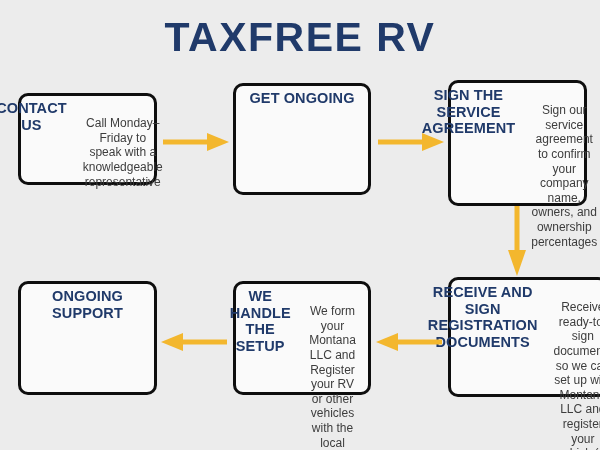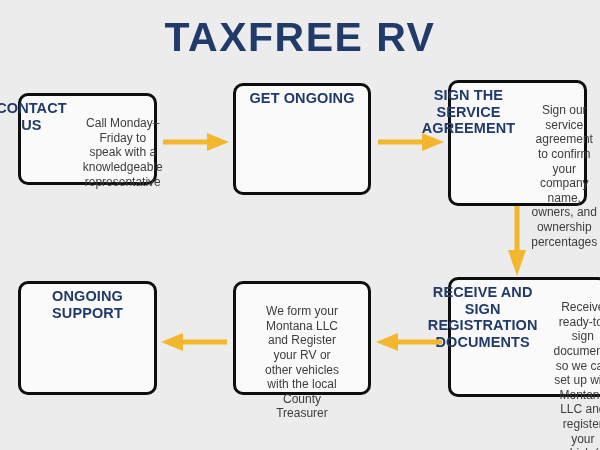--- a/index.html
+++ b/index.html
@@ -89,20 +89,21 @@
     <h2>RECEIVE AND SIGN REGISTRATION DOCUMENTS</h2>
     <p>Receive ready-to-sign documents so we can set up with Montana LLC and register your vehicle(s)</p>
   </div>
 
   <svg class="arrow arr-c" width="68" height="22" viewBox="0 0 68 22">
     <line x1="66" y1="11" x2="18" y2="11" stroke="var(--arrow)" stroke-width="5"></line>
     <polygon points="22,2 0,11 22,20" fill="var(--arrow)"></polygon>
   </svg>
 
   <div class="box box-bot-mid">
+    <h2>WE HANDLE THE SETUP</h2>
     <p>We form your Montana LLC and Register your RV or other vehicles with the local County Treasurer</p>
   </div>
 
   <svg class="arrow arr-d" width="68" height="22" viewBox="0 0 68 22">
     <line x1="66" y1="11" x2="18" y2="11" stroke="var(--arrow)" stroke-width="5"></line>
     <polygon points="22,2 0,11 22,20" fill="var(--arrow)"></polygon>
   </svg>
 
   <div class="box box-bot-left">
     <h2>ONGOING SUPPORT</h2>

